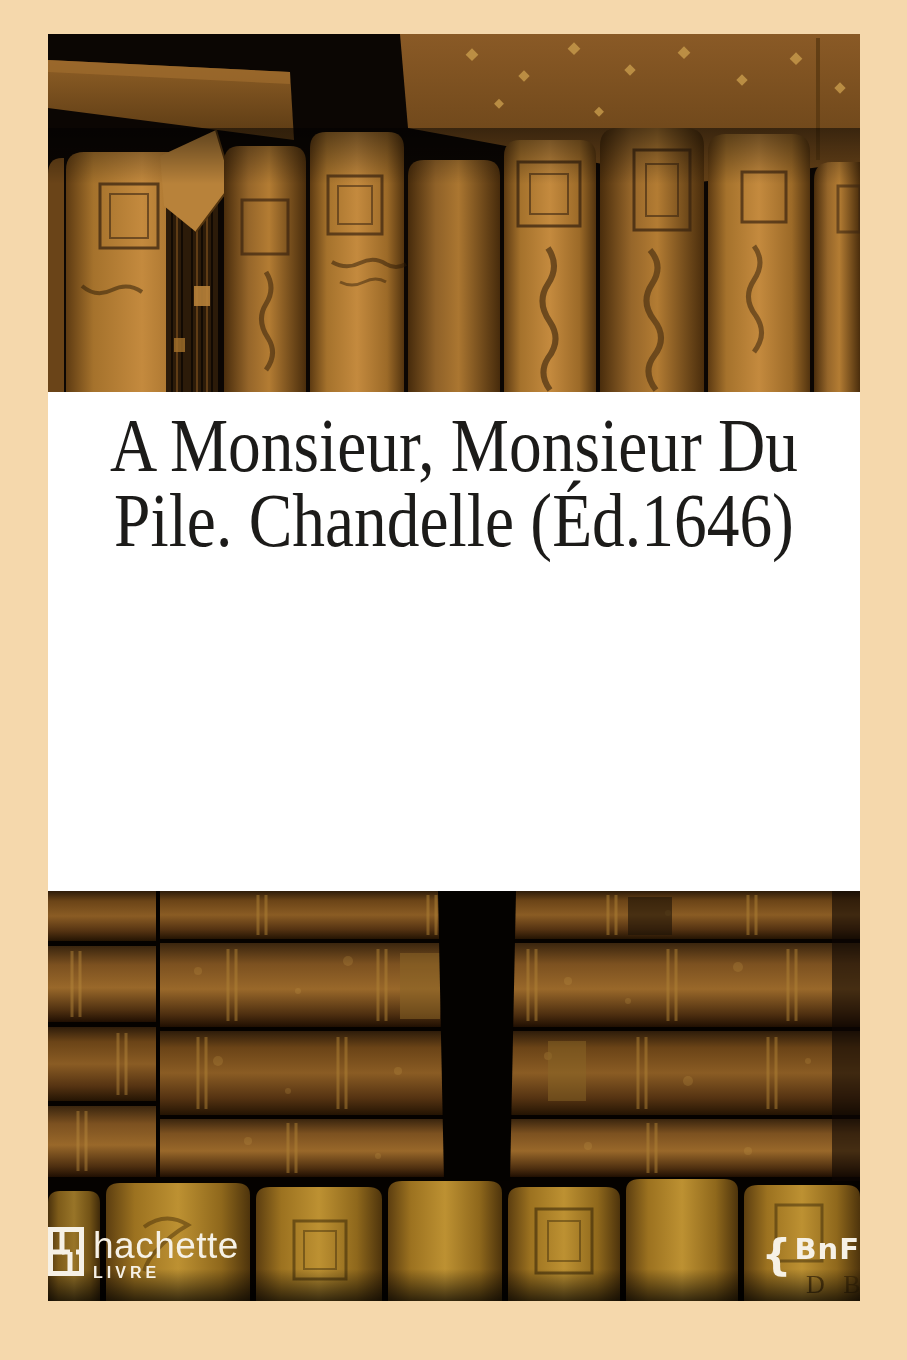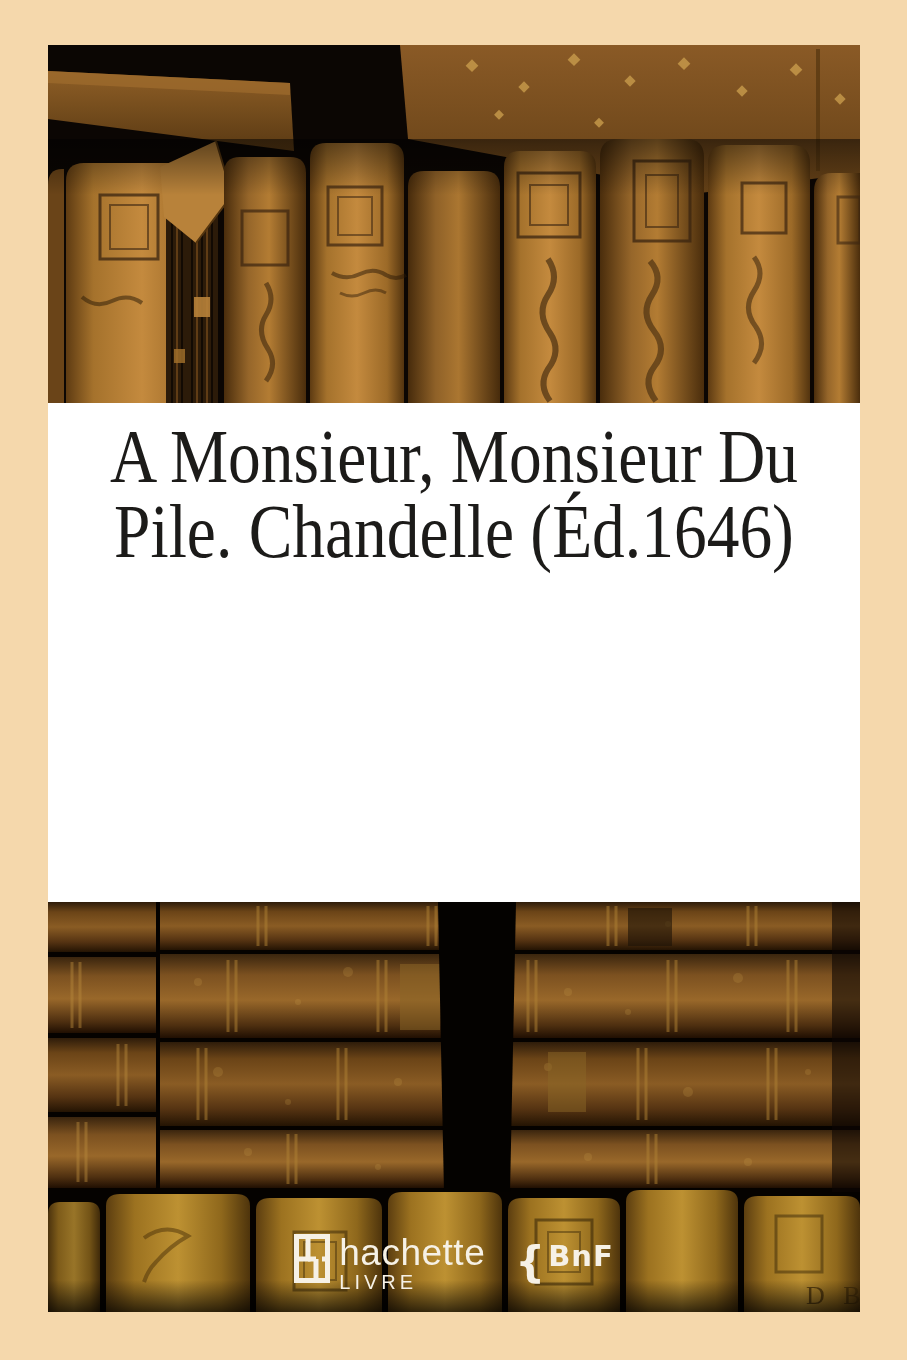--- a/index.html
+++ b/index.html
@@ -4,21 +4,21 @@
 <style>
   html, body {
     margin: 0; padding: 0;
     width: 907px; height: 1360px;
     overflow: hidden;
     background: #f5d8ac;
     font-family: "Liberation Sans", sans-serif;
   }
   .page { position: relative; width: 907px; height: 1360px; }
   .cover {
-    position: absolute; left: 48px; top: 45px;
+    position: absolute; left: 48px; top: 34px;
     width: 812px; height: 1267px;
     display: flex; flex-direction: column;
   }
   .photo { position: relative; overflow: hidden; background: #0b0603; }
   .photo.top { height: 358px; }
   .photo.bottom { height: 410px; }
   .fill { display: block; width: 100%; height: 100%; }
 
   .band {
     height: 499px; background: #ffffff;
@@ -31,33 +31,33 @@
     font-size: 77px; line-height: 75px;
     color: #1c1b19;
     transform: scaleX(0.85);
     transform-origin: 50% 0;
     white-space: nowrap;
   }
   .title .line { display: block; }
 
   .logos {
     position: absolute; left: 0; right: 0; bottom: 20px;
-    display: flex; justify-content: center; align-items: flex-start;
+    display: flex; justify-content: space-between; align-items: flex-start;
     gap: 30px;
     color: #f6f1e6;
   }
   .hachette { display: flex; align-items: flex-start; gap: 9px; }
   .hicon { display: block; width: 36px; height: 49px; }
   .htext { display: flex; flex-direction: column; }
   .hname {
     font-size: 37px; line-height: 1.0; font-weight: 400;
     letter-spacing: 0.5px;
   }
   .hsub {
-    font-size: 20px; line-height: 1.0; font-weight: 400;
+    font-size: 16px; line-height: 1.0; font-weight: 700;
     letter-spacing: 4px; margin-top: 1px;
   }
   .bnf {
     display: flex; align-items: flex-start; gap: 3px;
     margin-top: 11px;
     font-family: "DejaVu Sans", sans-serif; font-weight: bold;
   }
   .brace { font-size: 42px; line-height: 0.85; }
   .bnfname { font-size: 29px; line-height: 0.8; letter-spacing: 1px; }
 </style>

